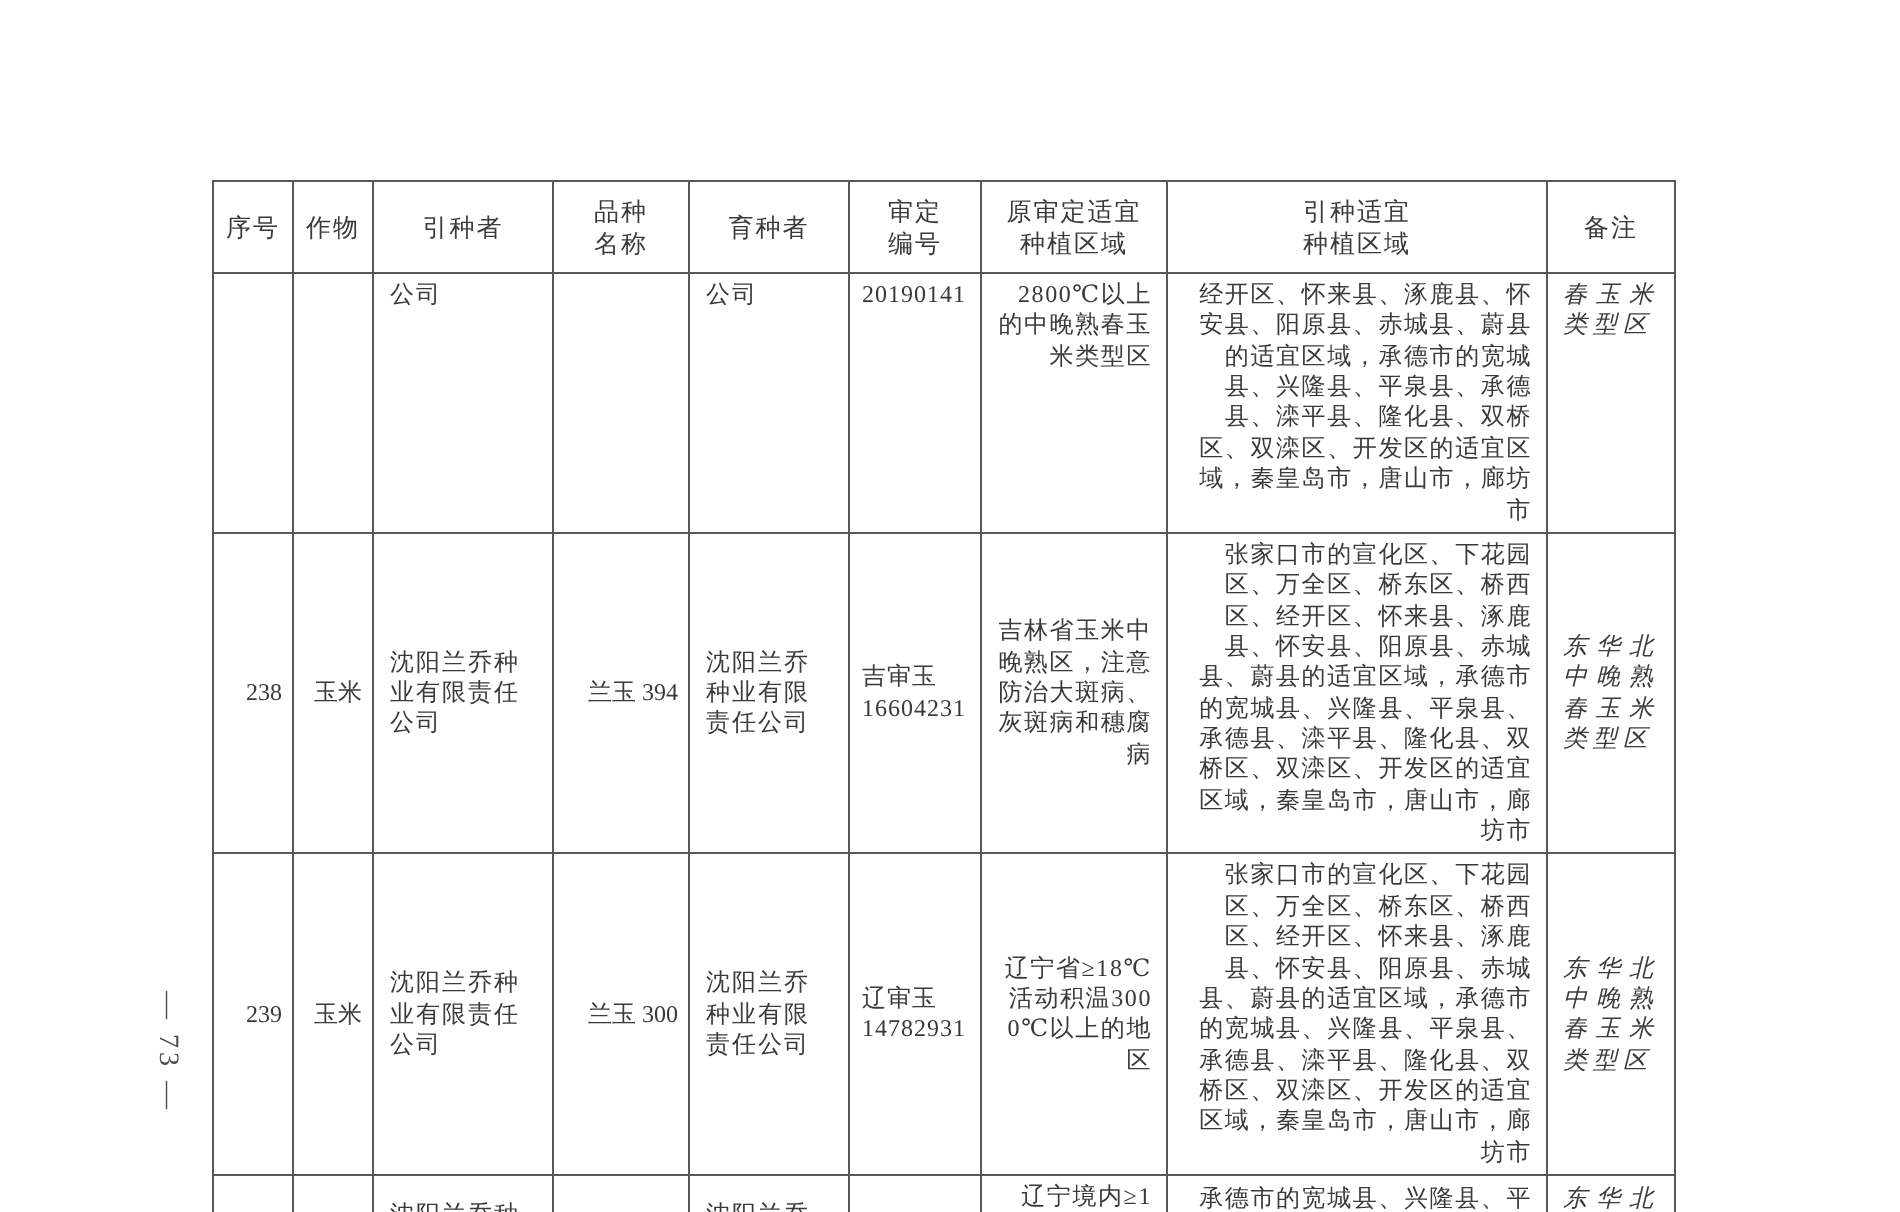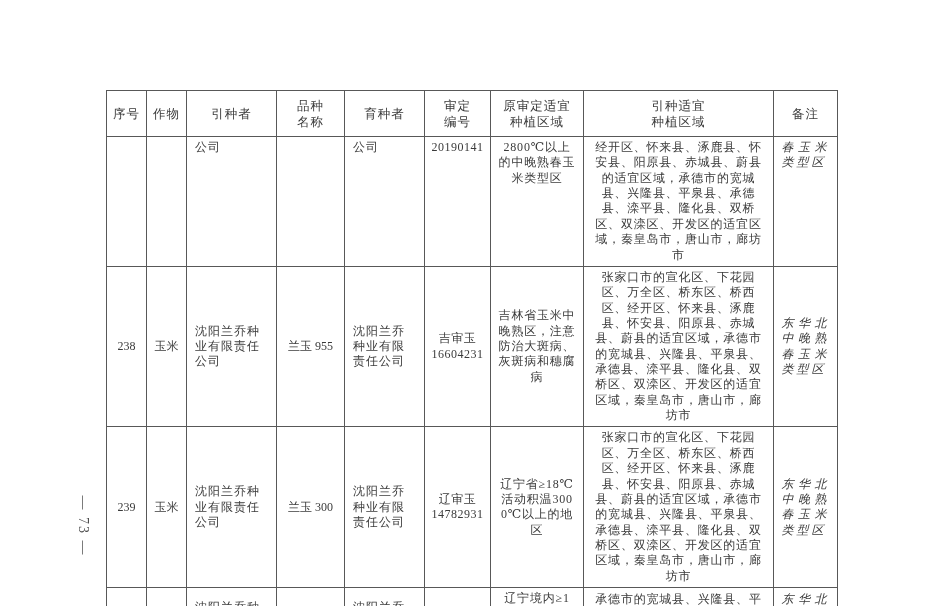--- a/index.html
+++ b/index.html
@@ -46,29 +46,29 @@
   .variety-table thead th {
     height: 46px;
     text-align: center;
     font-weight: normal;
     font-size: 12.5px;
     white-space: pre-line;
     letter-spacing: 1px;
     padding: 2px 1px;
   }
   
-  td.c-seq, td.c-crop, td.c-variety { text-align: center; }
+  td.c-seq, td.c-crop, td.c-variety { text-align: right; }
   td.c-introducer, td.c-breeder {
     text-align: left; letter-spacing: 1px; padding: 3px 8px;
   }
   td.c-approval {
-    text-align: center; white-space: pre-line; letter-spacing: 0.5px; padding: 3px 6px;
+    text-align: left; white-space: pre-line; letter-spacing: 0.5px; padding: 3px 6px;
   }
   td.c-orig, td.c-intro {
-    text-align: center; letter-spacing: 0.8px; padding: 3px 7px;
+    text-align: right; letter-spacing: 0.8px; padding: 3px 7px;
   }
   td.c-remark { padding: 3px 4px; font-style: italic; }
   .remark-inner {
     width: 48px;
     margin: 0 auto;
     letter-spacing: 3px;
     text-align: justify;
   }
   
   tr.row-cont td { height: 101px; vertical-align: top; }
@@ -126,21 +126,21 @@
         <td class="c-orig">2800℃以上的中晚熟春玉米类型区</td>
         <td class="c-intro">经开区、怀来县、涿鹿县、怀安县、阳原县、赤城县、蔚县的适宜区域，承德市的宽城县、兴隆县、平泉县、承德县、滦平县、隆化县、双桥区、双滦区、开发区的适宜区域，秦皇岛市，唐山市，廊坊市</td>
         <td class="c-remark">
           <div class="remark-inner">春玉米类型区</div>
         </td>
       </tr>
       <tr class="row-238">
         <td class="c-seq">238</td>
         <td class="c-crop">玉米</td>
         <td class="c-introducer">沈阳兰乔种业有限责任公司</td>
-        <td class="c-variety">兰玉 955</td>
+        <td class="c-variety">兰玉 394</td>
         <td class="c-breeder">沈阳兰乔种业有限责任公司</td>
         <td class="c-approval">吉审玉
 16604231</td>
         <td class="c-orig">吉林省玉米中晚熟区，注意防治大斑病、灰斑病和穗腐病</td>
         <td class="c-intro">张家口市的宣化区、下花园区、万全区、桥东区、桥西区、经开区、怀来县、涿鹿县、怀安县、阳原县、赤城县、蔚县的适宜区域，承德市的宽城县、兴隆县、平泉县、承德县、滦平县、隆化县、双桥区、双滦区、开发区的适宜区域，秦皇岛市，唐山市，廊坊市</td>
         <td class="c-remark">
           <div class="remark-inner">东华北中晚熟春玉米类型区</div>
         </td>
       </tr>
       <tr class="row-239">

